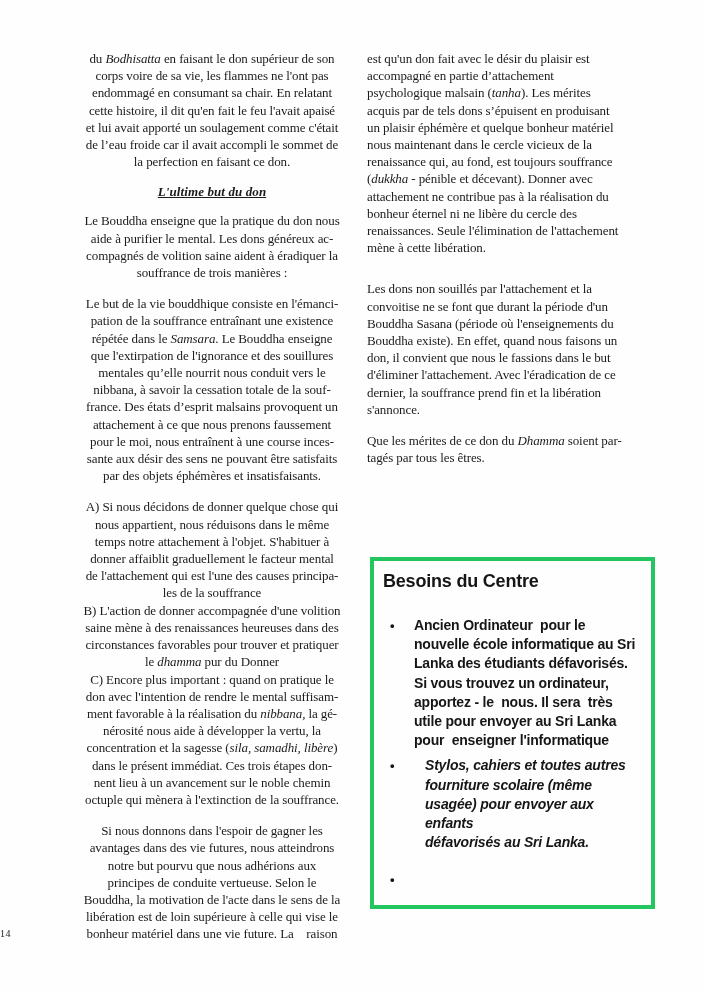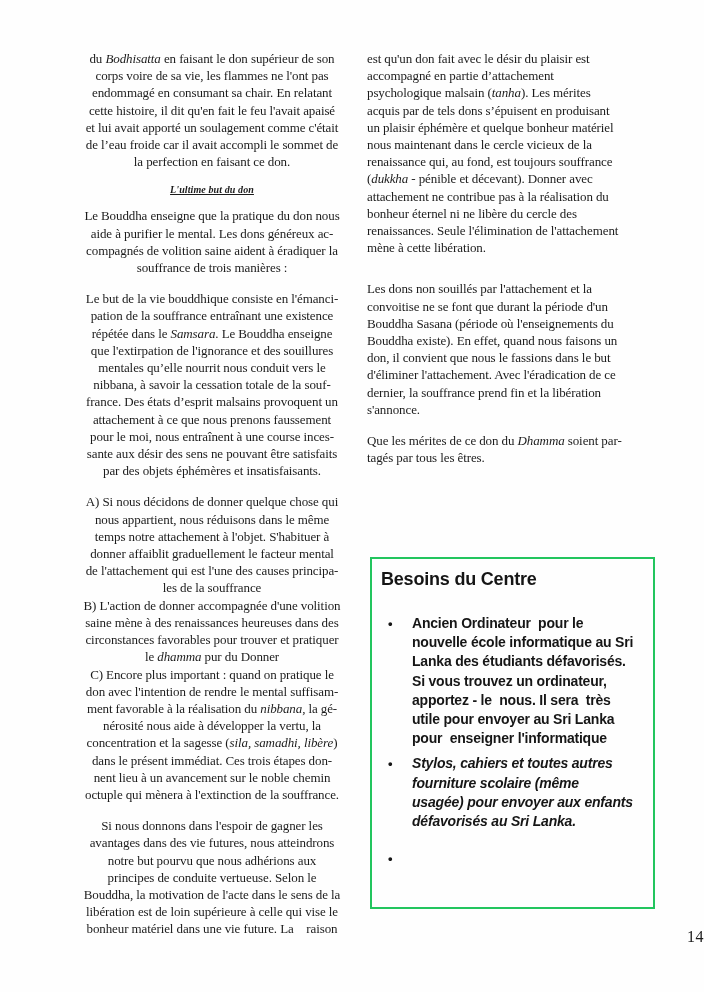--- a/index.html
+++ b/index.html
@@ -11,46 +11,46 @@
   .col-left{left:62px;width:300px;text-align:center;}
   .col-right{left:367px;width:294px;}
   .col p{
     margin:0 0 14px 0;font-size:13px;line-height:17.2px;
     white-space:pre-wrap;letter-spacing:-0.1px;
   }
   .col p i{font-style:italic;}
   .tight{margin-bottom:0 !important;}
   .gap-lg{margin-bottom:24px !important;}
   .heading{
-    font-size:10px;font-weight:bold;font-style:italic;
+    font-size:13px;font-weight:bold;font-style:italic;
     text-decoration:underline;margin:2px 0 12px 0;letter-spacing:0.1px;
   }
   .needs-box{
     position:absolute;left:370px;top:557px;width:285px;height:352px;
-    box-sizing:border-box;border:2px solid #22c55e;background:#fefefe;
+    box-sizing:border-box;border:4px solid #22c55e;background:#fefefe;
     font-family:"Liberation Sans",sans-serif;padding:9px 6px 0 9px;
   }
   .box-title{
     font-size:18px;font-weight:bold;color:#151515;
     letter-spacing:-0.2px;margin:0 0 24px 0;line-height:22px;
   }
   .bullet-item{display:flex;margin:0 0 6px 0;}
   .bullet-gap{margin-bottom:18px;}
   .bullet-dot{
     flex:none;width:31px;padding-left:7px;box-sizing:border-box;
     font-size:13px;font-weight:bold;line-height:19.2px;color:#161616;
   }
   .bullet-text{
     font-size:14px;font-weight:bold;line-height:19.2px;color:#161616;
     white-space:pre-wrap;letter-spacing:-0.2px;
   }
-  .bullet-text.italic{font-style:italic;}
+  .bullet-text.italic{font-style:italic;margin-left:11px;}
   .page-number{
-    position:absolute;top:928px;left:0;width:704px;text-align:right;
-    font-size:16px;letter-spacing:0.5px;
+    position:absolute;top:928px;left:0;width:704px;text-align:left;
+    font-size:10px;letter-spacing:0.5px;
   }
 </style>
 </head>
 <body>
 
 <div class="page">
 
   <div class="col col-left">
     <p><span>du </span><i>Bodhisatta</i><span> en faisant le don supérieur de son
 corps voire de sa vie, les flammes ne l'ont pas

